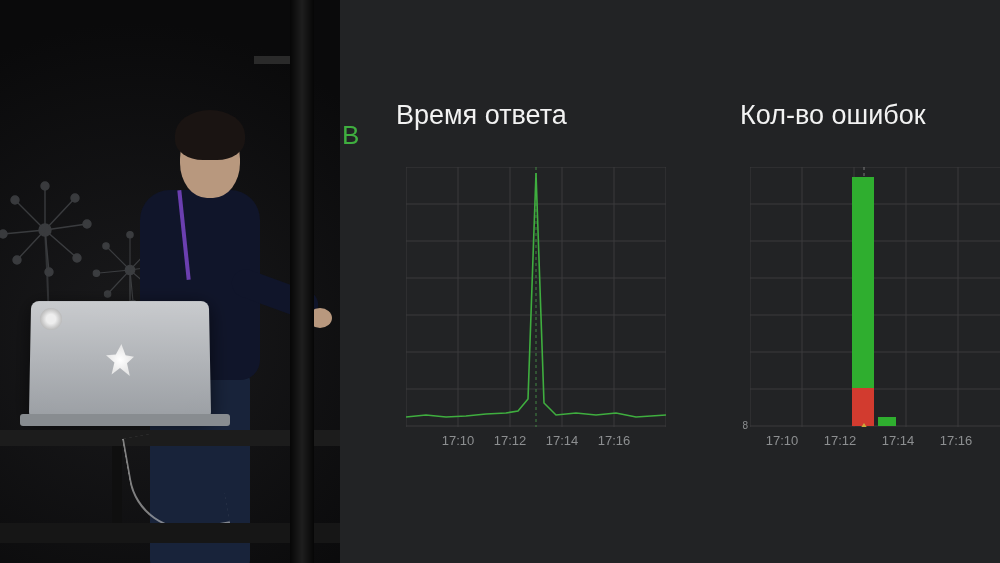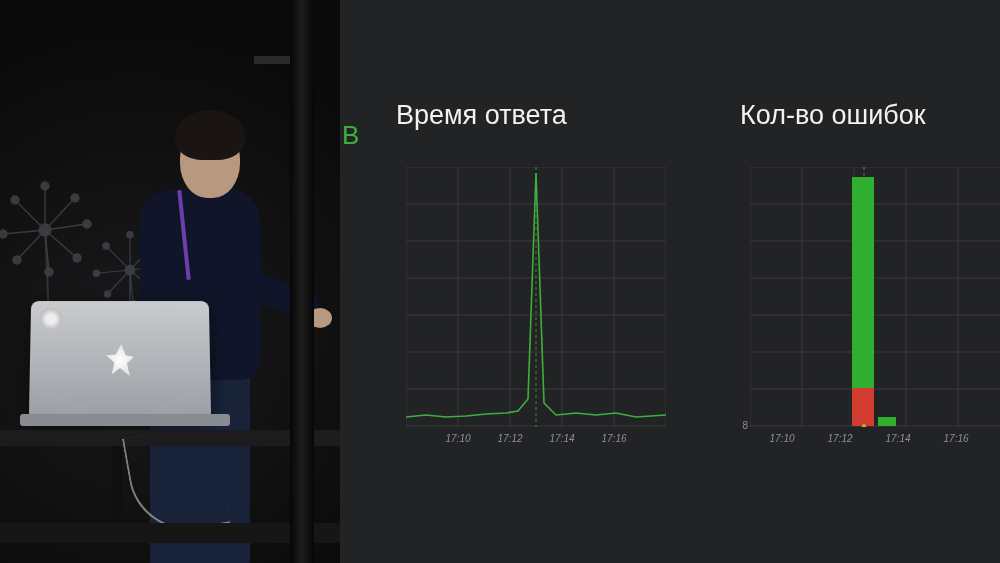--- a/index.html
+++ b/index.html
@@ -229,24 +229,23 @@
 
   .x-ticks {
     position: absolute;
     left: 0;
     top: 266px;
     width: 260px;
     height: 20px;
   }
   .x-ticks span {
     position: absolute;
-    font-size: 10px;
+    font-size: 13px;
     color: #8d8f91;
     transform: translateX(-50%);
-    font-style: italic;
   }
 
   .y-ticks {
     position: absolute;
     left: -18px;
     top: 0;
     width: 16px;
     height: 260px;
   }
   .y-ticks span {

